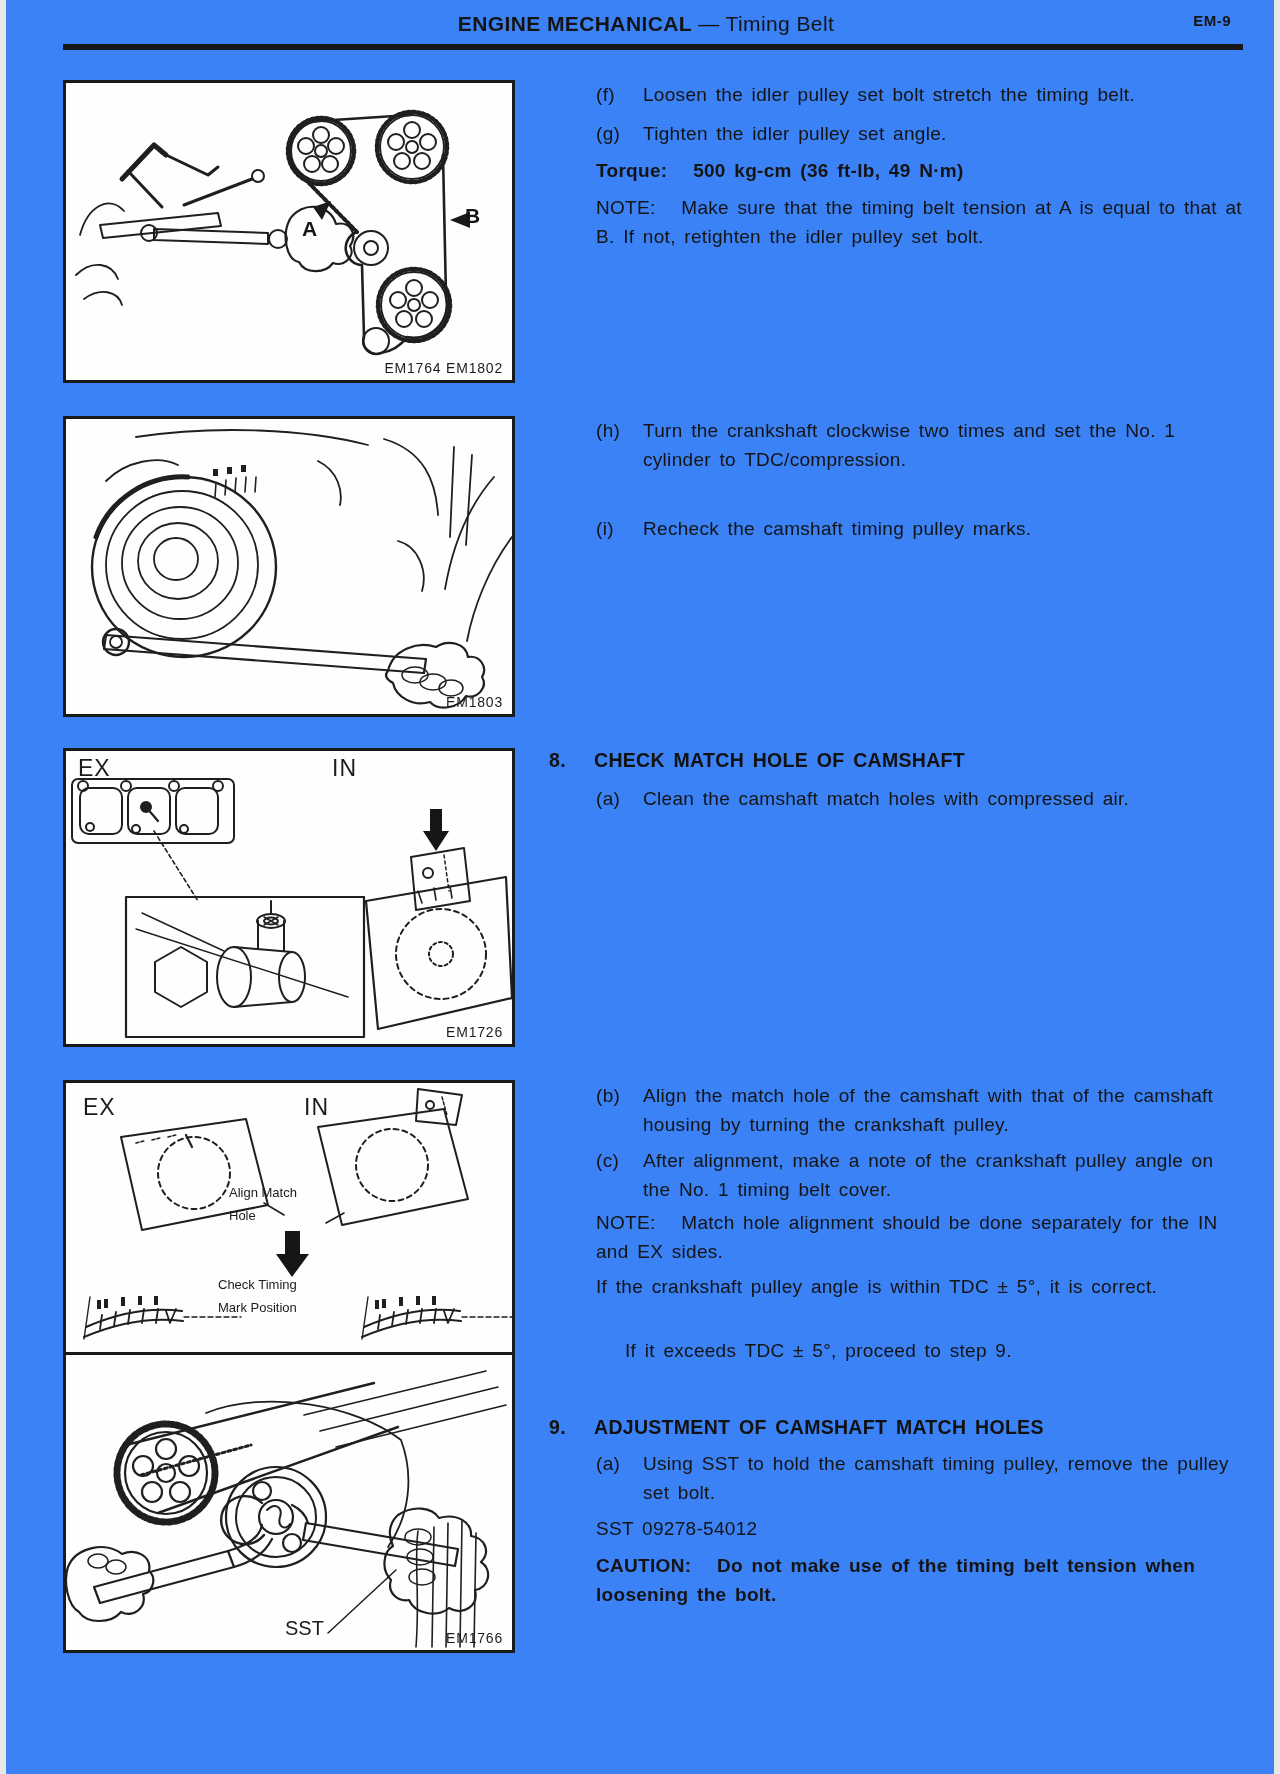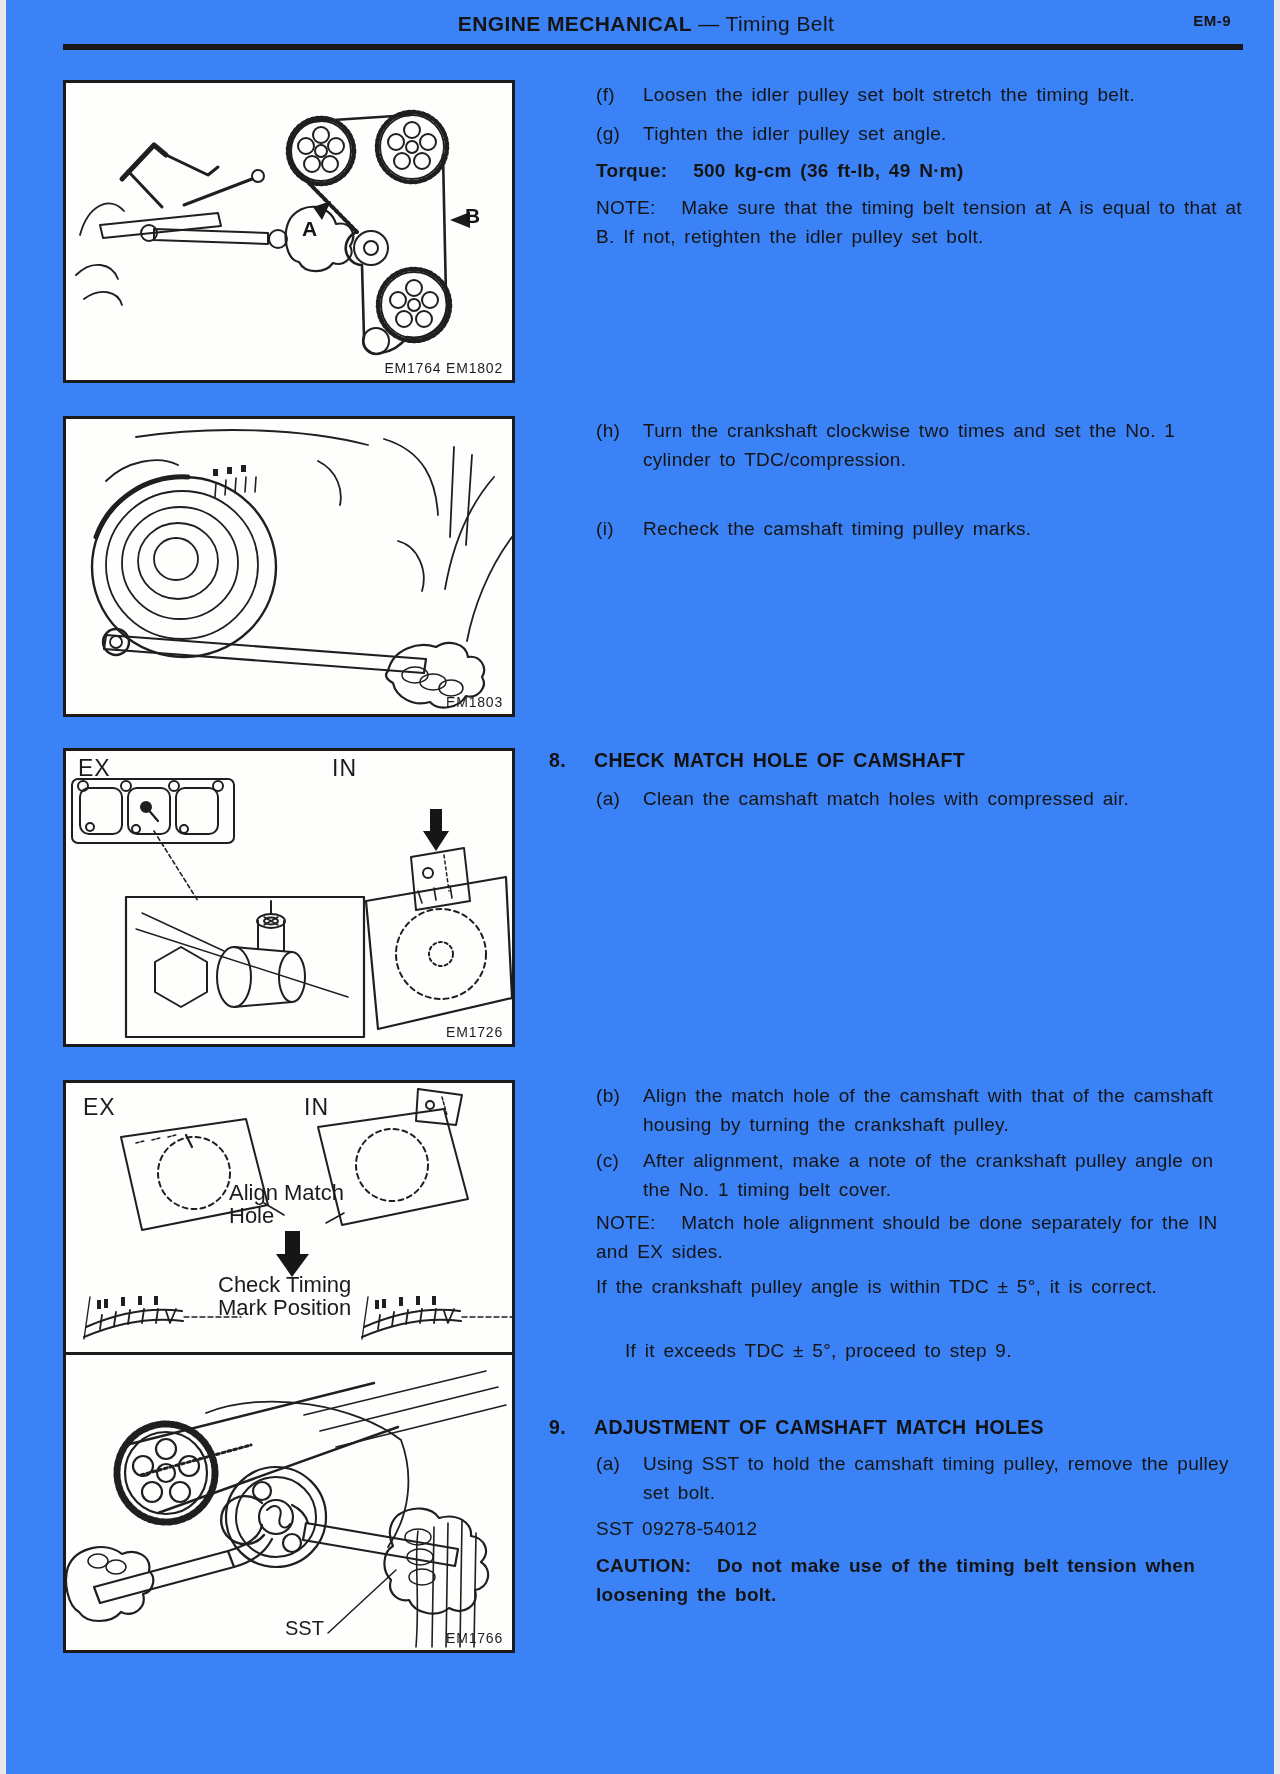--- a/index.html
+++ b/index.html
@@ -14,21 +14,21 @@
   .hdr-title .t-main{font-weight:bold;}
   .hdr-title .t-sub{font-weight:normal;}
   .hdr-pageno{position:absolute;top:12px;right:43px;font-size:15px;font-weight:bold;letter-spacing:.5px;}
   .hdr-rule{position:absolute;top:44px;left:57px;width:1180px;height:6px;background:#181818;}
   
   .fig{position:absolute;left:57px;width:452px;border:3px solid #1a1a1a;background:#fefefd;box-sizing:border-box;}
   .fig svg{position:absolute;left:0;top:0;width:100%;height:100%;}
   .fig .code{position:absolute;right:9px;bottom:4px;font-size:14px;letter-spacing:.8px;color:#1d1d1d;}
   .fig .lbl{position:absolute;font-size:23px;color:#1b1b1b;letter-spacing:1px;}
   .fig .lbl-ab{position:absolute;font-size:21px;font-weight:bold;color:#151515;}
-  .fig .ann{position:absolute;font-size:22px;line-height:23px;color:#1b1b1b;}
+  .fig .ann{position:absolute;font-size:13px;line-height:23px;color:#1b1b1b;}
   #fig1{top:80px;height:303px;}
   #fig2{top:416px;height:301px;}
   #fig3{top:748px;height:299px;}
   #fig4{top:1080px;height:300px;}
   #fig5{top:1352px;height:301px;}
   
   .tblock{position:absolute;left:590px;width:648px;font-size:19px;line-height:29px;
     letter-spacing:.3px;word-spacing:3px;color:#141414;}
   .step{display:flex;}
   .step .lab{width:47px;flex:0 0 47px;}

